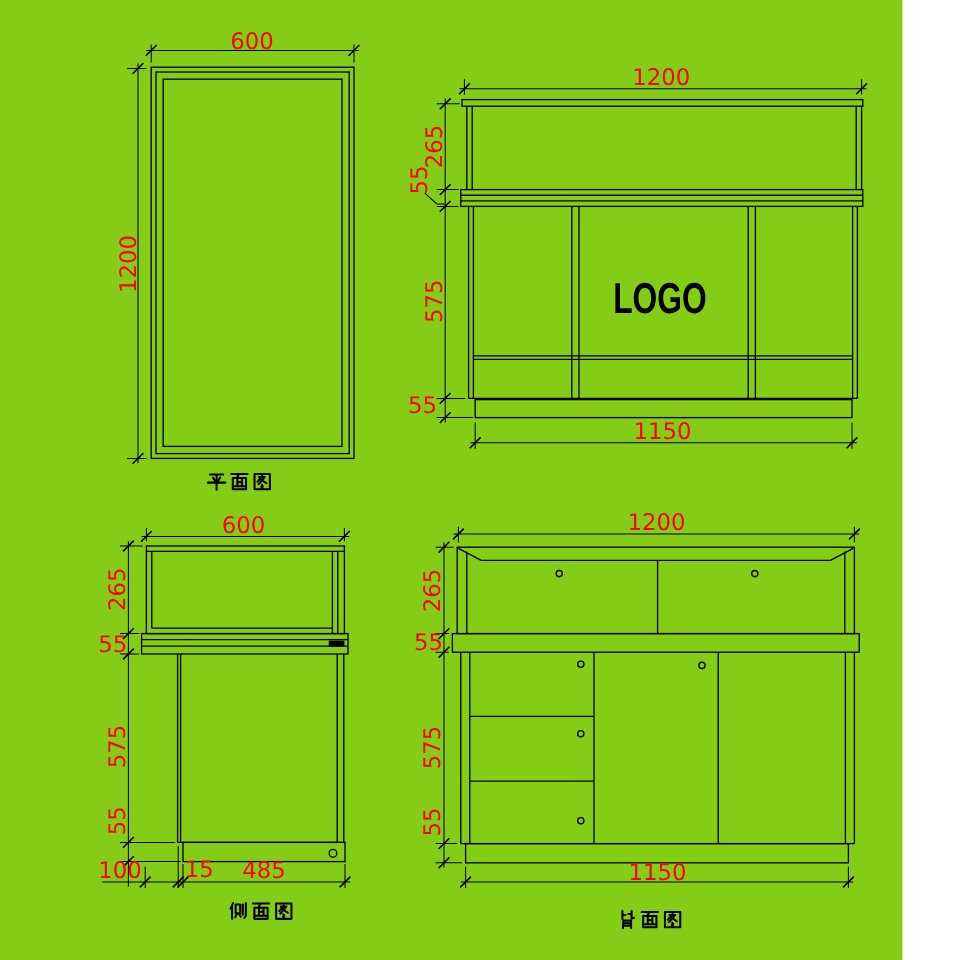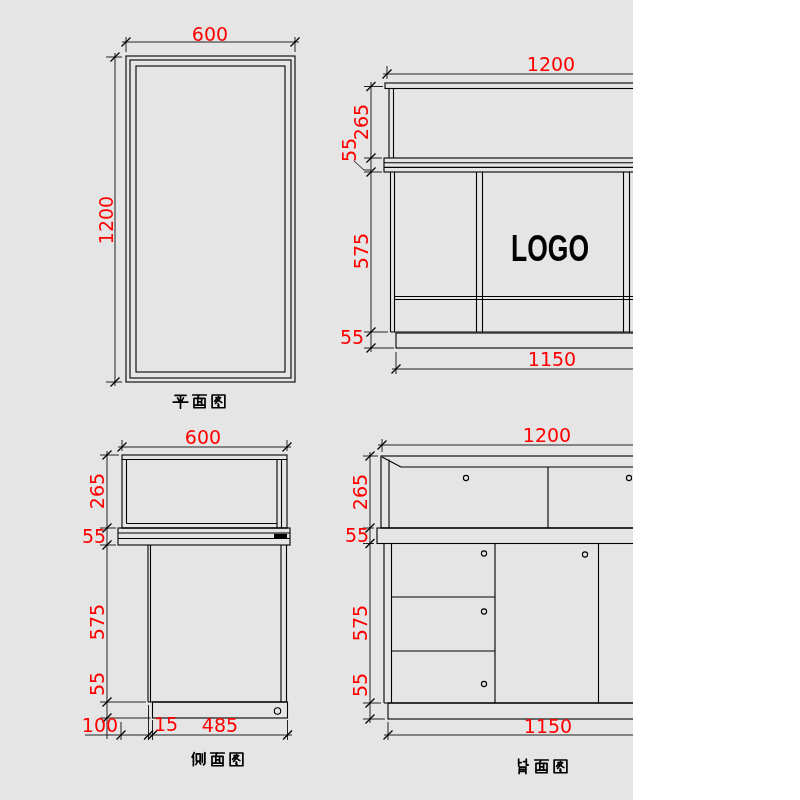--- a/index.html
+++ b/index.html
@@ -1,16 +1,16 @@
 <!DOCTYPE html>
 <html><head>
 <meta charset="utf-8">
 <style>
   html,body{margin:0;padding:0;background:#ffffff;}
-  .canvas{position:relative;width:633px;height:800px;background:#e5e5e5;overflow:hidden;
+  .canvas{position:relative;width:752px;height:800px;background:#84cc16;overflow:hidden;
           font-family:"DejaVu Sans",sans-serif;}
   svg{display:block;}
   .ol{fill:none;stroke:#000000;stroke-width:1.1;}      
   .dl{fill:none;stroke:#000000;stroke-width:0.85;}     
   .tk{fill:none;stroke:#000000;stroke-width:1.3;}      
   .dt{fill:#ff0000;font-size:19px;text-anchor:middle;font-family:"DejaVu Sans",sans-serif;}
   .logo-text{fill:#000000;font-weight:bold;font-size:36px;text-anchor:middle;
              font-family:"Liberation Sans","DejaVu Sans",sans-serif;}
   .cjk{stroke:#000000;stroke-width:2;fill:none;stroke-linecap:round;stroke-linejoin:round;}
   .cjk-hidden{fill:#000000;fill-opacity:0;font-size:17px;text-anchor:middle;

